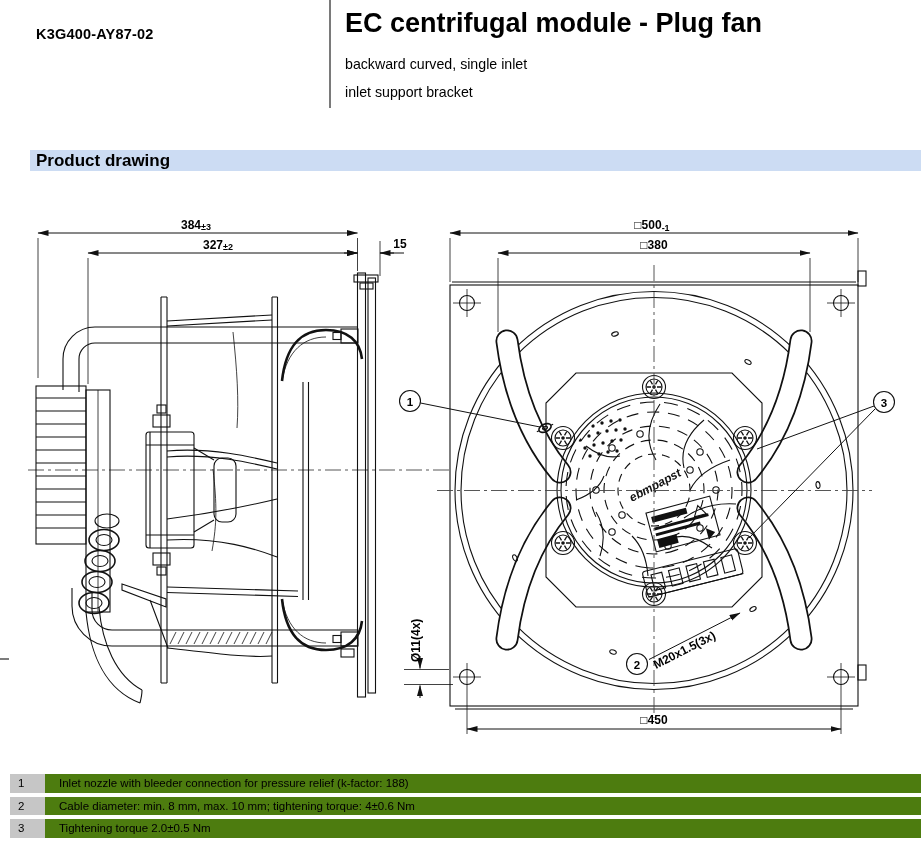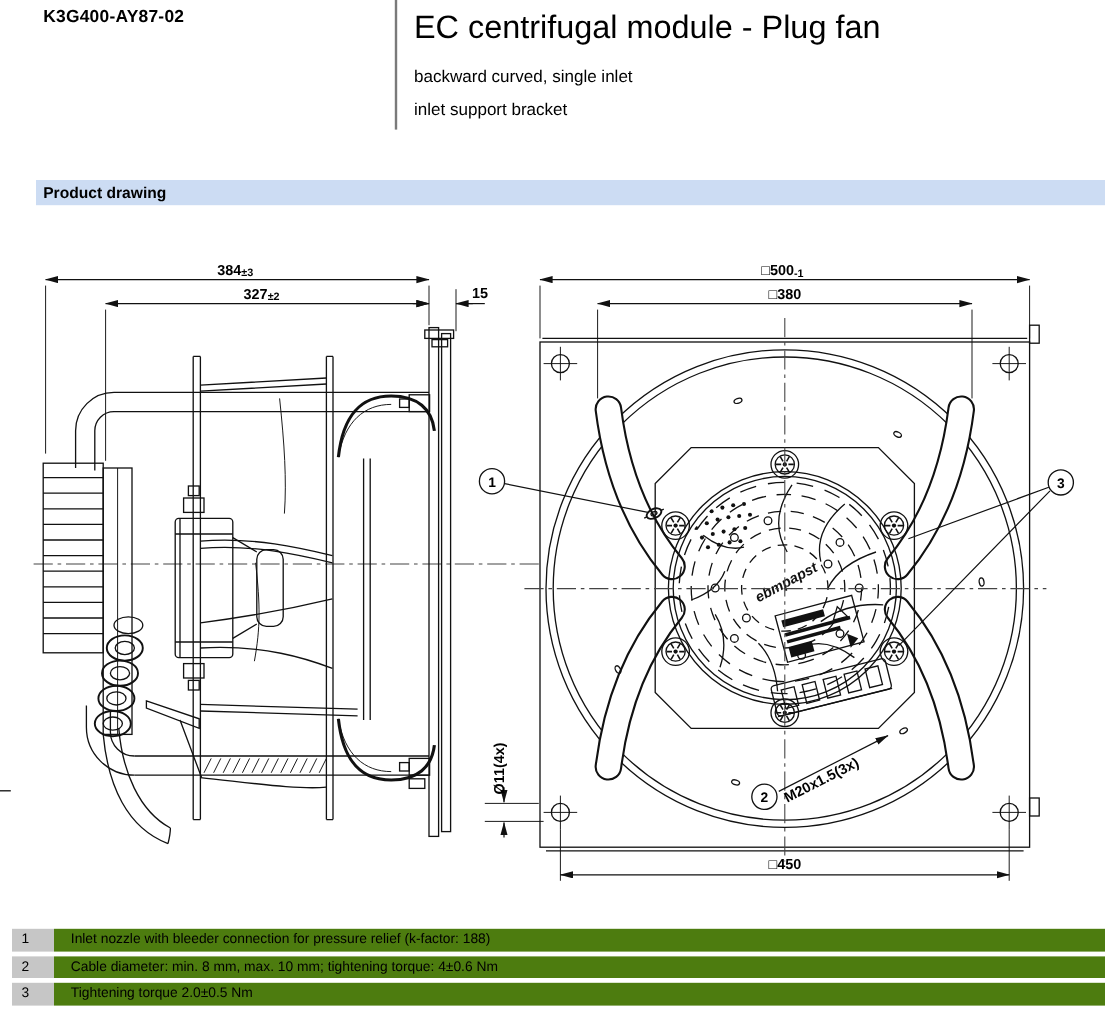--- a/index.html
+++ b/index.html
@@ -1,23 +1,23 @@
 <!DOCTYPE html>
 <html><head>
 <meta charset="utf-8">
 <style>
   html,body{margin:0;padding:0;background:#fff;}
   body{width:921px;height:852px;position:relative;font-family:"Liberation Sans",sans-serif;color:#000;overflow:hidden;}
-  .model{position:absolute;left:36px;top:6px;font-size:14.5px;font-weight:bold;letter-spacing:.2px;}
+  .model{position:absolute;left:36px;top:26px;font-size:14.5px;font-weight:bold;letter-spacing:.2px;}
   .divider{position:absolute;left:329px;top:0;width:2px;height:108px;background:#7a7a7a;}
-  .title{position:absolute;left:345px;top:8px;font-size:27px;font-weight:400;}
+  .title{position:absolute;left:345px;top:8px;font-size:27px;font-weight:700;}
   .sub1{position:absolute;left:345px;top:56px;font-size:14.2px;text-align:center;}
   .sub2{position:absolute;left:345px;top:84px;font-size:14.2px;}
   .section-bar{position:absolute;left:30px;right:0;top:150px;height:21px;background:#ccdcf3;display:flex;align-items:center;}
-  .section-bar span{font-size:13px;font-weight:bold;padding-left:6px;}
+  .section-bar span{font-size:17px;font-weight:bold;padding-left:6px;}
   .canvas{position:absolute;left:0;top:200px;}
   .notes{position:absolute;left:10px;right:0;top:774px;}
   .nrow{position:absolute;left:0;right:0;height:18.5px;display:flex;}
   .nrow .num{width:35px;background:#c6c6c6;font-size:11.5px;display:flex;align-items:center;padding-left:8px;box-sizing:border-box;flex:none;}
   .nrow .txt{flex:1;background:#4d7c0f;font-size:11.5px;display:flex;align-items:center;padding-left:14px;}
   svg{display:block;}
   svg *{vector-effect:none;}
   .ln{stroke:#111;fill:none;stroke-width:1.1;}
   .ln2{stroke:#111;fill:none;stroke-width:1.6;}
   .thick{stroke:#111;fill:none;stroke-width:2.6;}

